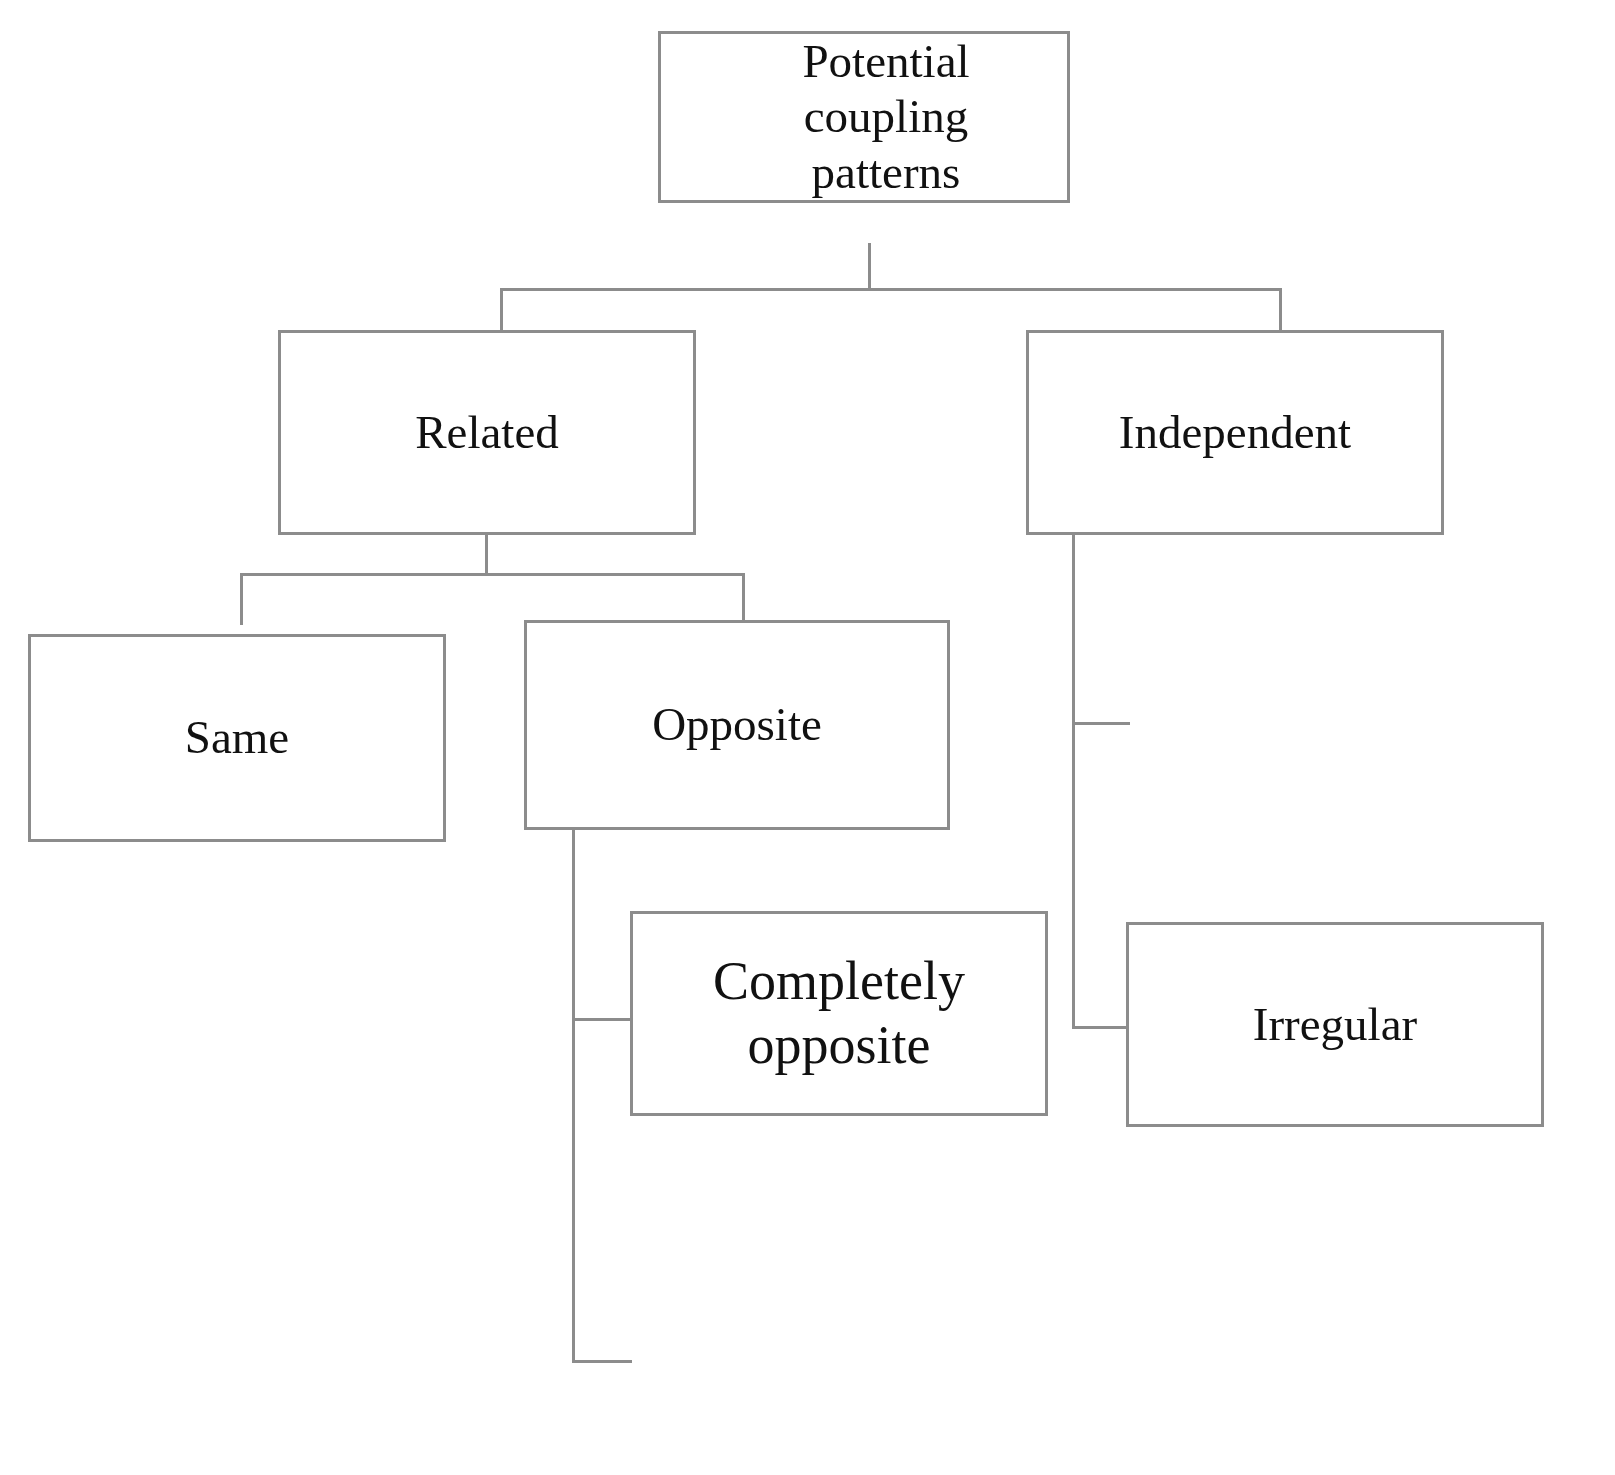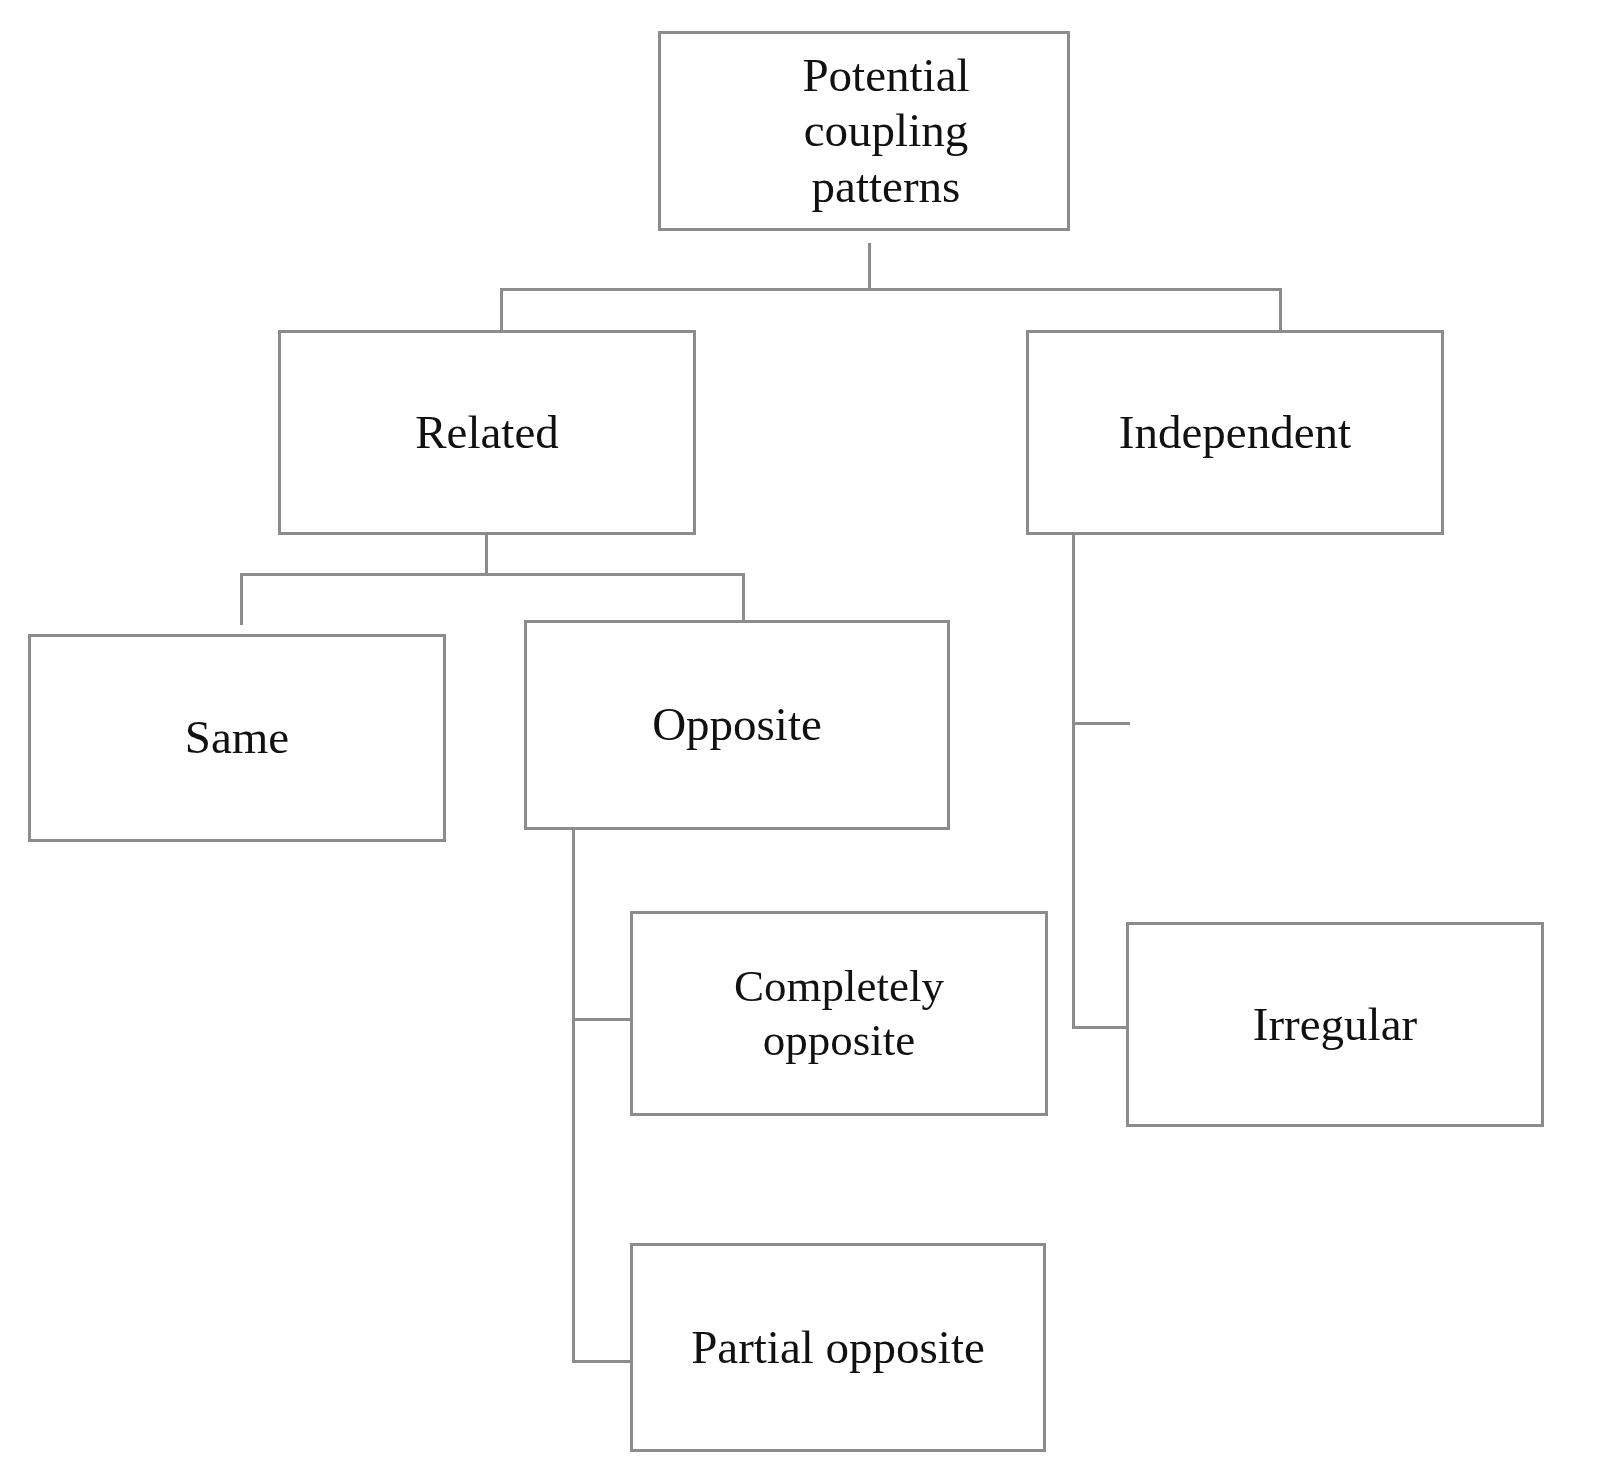--- a/index.html
+++ b/index.html
@@ -27,27 +27,27 @@
     color: #111111;
     line-height: 1.18;
     z-index: 2;
   }
   .node .label {
     display: block;
     padding: 0 10px;
     white-space: pre-line;
   }
   
-  #node-root      { left: 658px;  top: 31px;   width: 412px; height: 200px; font-size: 47px; padding-left: 44px; }
+  #node-root      { left: 658px;  top: 31px;   width: 412px; height: 172px; font-size: 47px; padding-left: 44px; }
   #node-related   { left: 278px;  top: 330px;  width: 418px; height: 205px; font-size: 47px; }
   #node-indep     { left: 1026px; top: 330px;  width: 418px; height: 205px; font-size: 47px; }
   #node-same      { left: 28px;   top: 622px;  width: 418px; height: 208px; font-size: 47px; margin-top: 12px; }
   #node-opposite  { left: 524px;  top: 620px;  width: 426px; height: 210px; font-size: 47px; }
   #node-regular   { left: 1128px; top: 618px;  width: 412px; height: 210px; font-size: 47px; }
-  #node-complete  { left: 630px;  top: 911px;  width: 418px; height: 205px; font-size: 45px; }
+  #node-complete  { left: 630px;  top: 911px;  width: 418px; height: 205px; font-size: 54px; }
   #node-irregular { left: 1126px; top: 922px;  width: 418px; height: 205px; font-size: 47px; }
   #node-partial   { left: 630px;  top: 1243px; width: 416px; height: 209px; font-size: 47px; }
 
   .conn {
     position: absolute;
     background: #8c8c8c;
     z-index: 1;
   }
   .h { height: 3px; }
   .v { width: 3px; }
@@ -122,17 +122,14 @@
 
   <div class="node" id="node-complete">
     <span class="label">Completely
 opposite</span>
   </div>
 
   <div class="node" id="node-irregular">
     <span class="label">Irregular</span>
   </div>
 
-  <div class="node" id="node-partial">
-    <span class="label">Partial  opposite</span>
-  </div>
 
 </div>
 
 </body></html>

